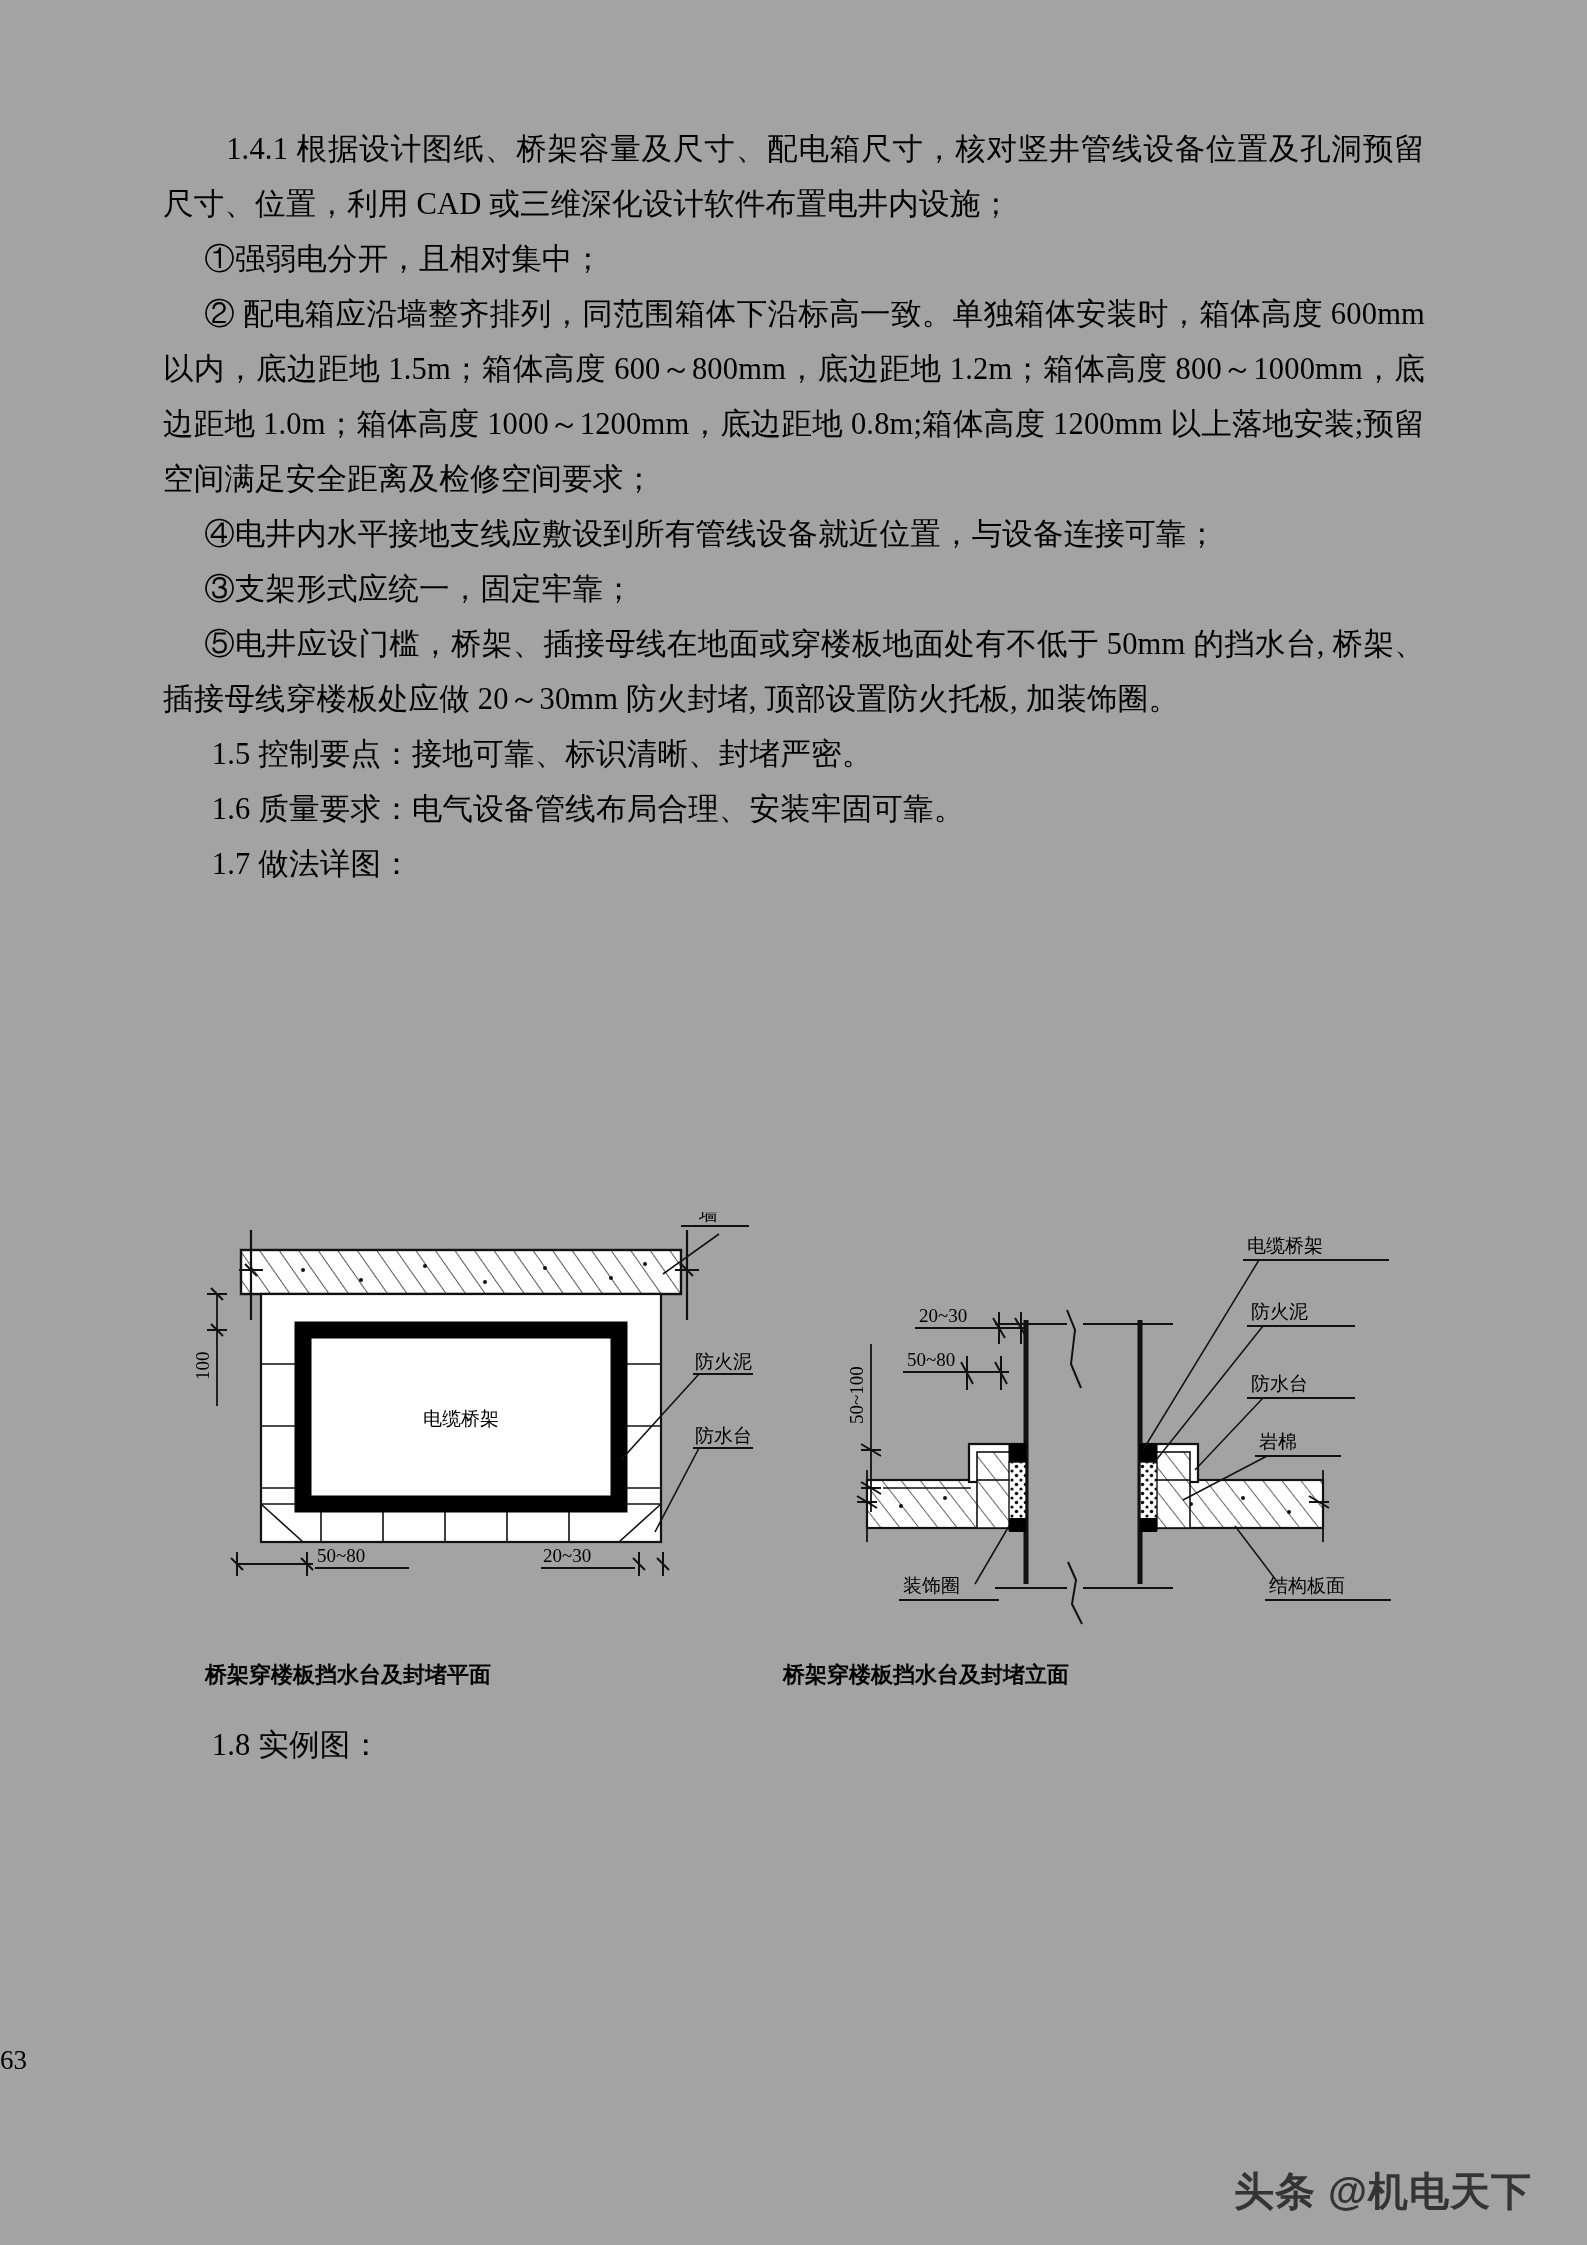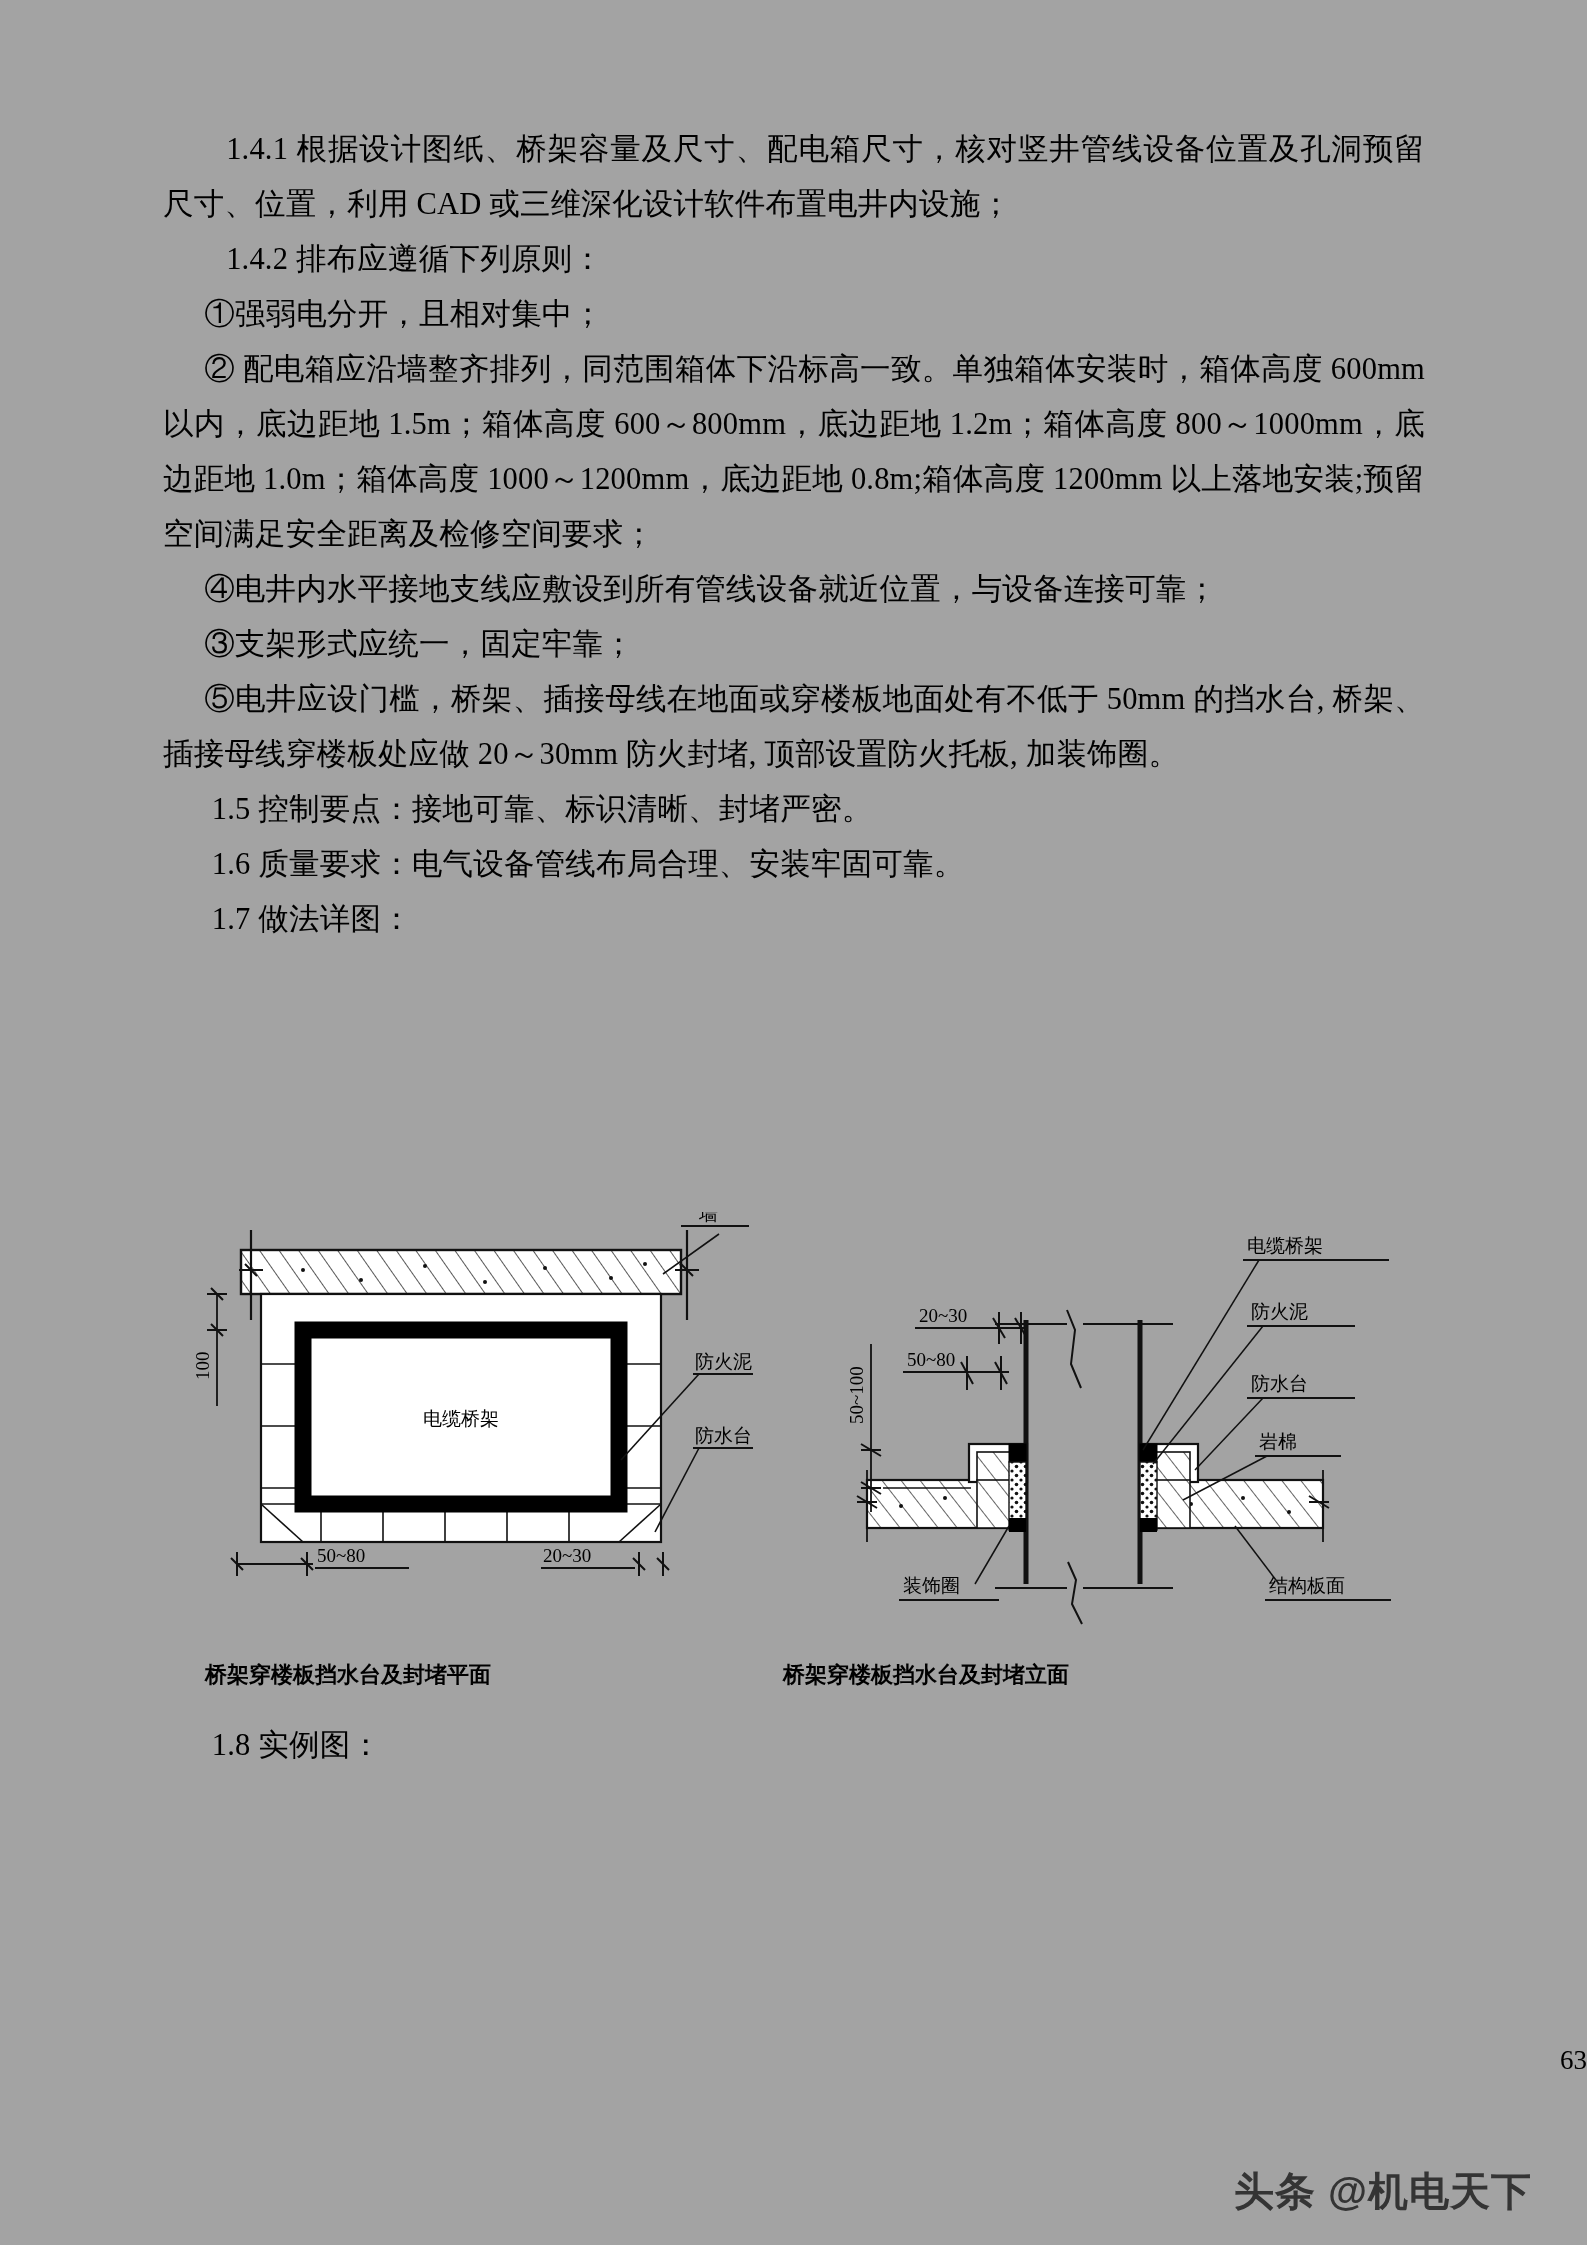--- a/index.html
+++ b/index.html
@@ -72,21 +72,21 @@
     left: 163px;
     top: 1718px;
     width: 1262px;
   }
 
   .page-number {
     position: absolute;
     left: 0;
     top: 2045px;
     width: 1587px;
-    text-align: right;
+    text-align: left;
     font-size: 27px;
     font-family: "Liberation Serif", "DejaVu Serif", serif;
   }
   .watermark {
     position: absolute;
     right: 55px;
     bottom: 26px;
     font-size: 40px;
     font-weight: bold;
     color: #2b2b2b;
@@ -102,21 +102,20 @@
     fill: #000;
   }
 </style>
 </head>
 <body>
 
 <div class="page">
 
   <div class="content">
     <p class="para indent2">1.4.1 根据设计图纸、桥架容量及尺寸、配电箱尺寸，核对竖井管线设备位置及孔洞预留尺寸、位置，利用 CAD 或三维深化设计软件布置电井内设施；</p>
-    <p class="para indent2">1.4.2 排布应遵循下列原则：</p>
     <p class="para indent-circ">①强弱电分开，且相对集中；</p>
     <p class="para indent-circ">② 配电箱应沿墙整齐排列，同范围箱体下沿标高一致。单独箱体安装时，箱体高度 600mm 以内，底边距地 1.5m；箱体高度 600～800mm，底边距地 1.2m；箱体高度 800～1000mm，底边距地 1.0m；箱体高度 1000～1200mm，底边距地 0.8m;箱体高度 1200mm 以上落地安装;预留空间满足安全距离及检修空间要求；</p>
     <p class="para indent-circ">④电井内水平接地支线应敷设到所有管线设备就近位置，与设备连接可靠；</p>
     <p class="para indent-circ">③支架形式应统一，固定牢靠；</p>
     <p class="para indent-circ">⑤电井应设门槛，桥架、插接母线在地面或穿楼板地面处有不低于 50mm 的挡水台, 桥架、插接母线穿楼板处应做 20～30mm 防火封堵, 顶部设置防火托板, 加装饰圈。</p>
     <p class="para indent-sec">1.5 控制要点：接地可靠、标识清晰、封堵严密。</p>
     <p class="para indent-sec">1.6 质量要求：电气设备管线布局合理、安装牢固可靠。</p>
     <p class="para indent-sec">1.7 做法详图：</p>
   </div>
 

